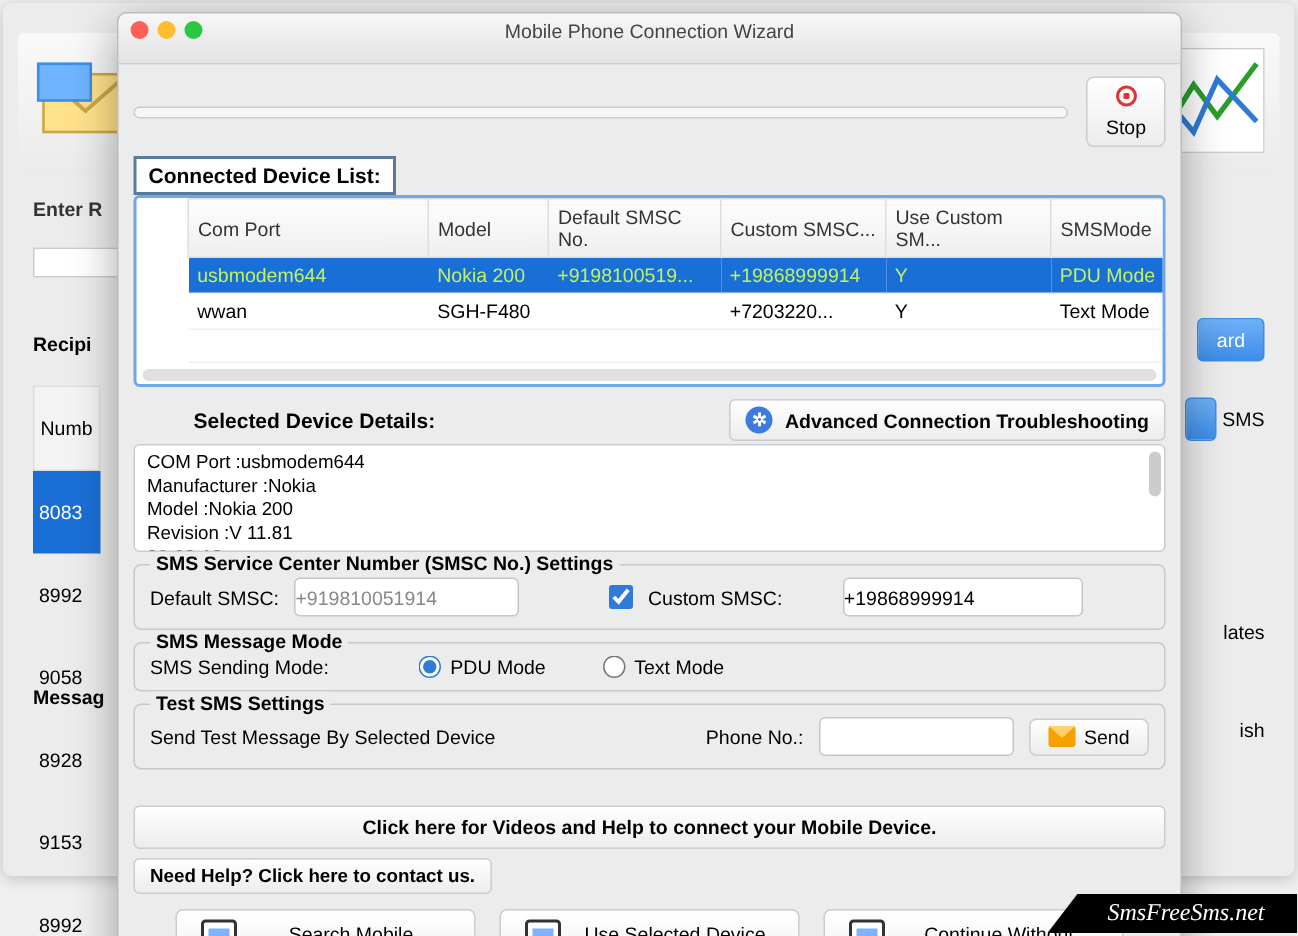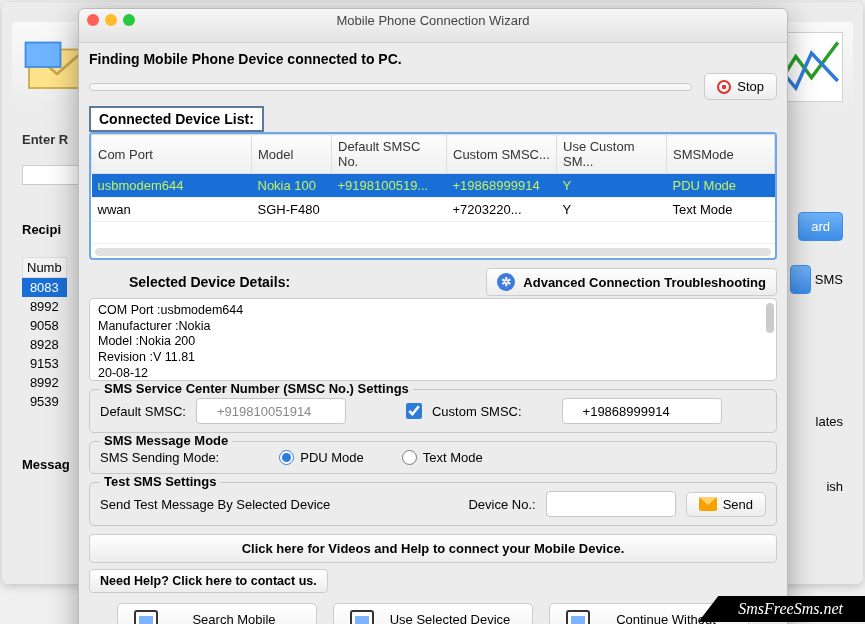--- a/index.html
+++ b/index.html
@@ -7,73 +7,73 @@
 
 
 .bg-window { position: absolute; top: 2px; left: 2px; right: 2px; bottom: 40px; background: #ececec; border-radius: 6px; box-shadow: 0 2px 10px rgba(0,0,0,0.2); }
 .bg-header-band { position: absolute; top: 20px; left: 10px; right: 10px; height: 95px; background: linear-gradient(#f9f9f9,#ebebeb); border-radius: 4px; }
 .bg-envelope { position: absolute; top: 30px; left: 20px; width: 70px; height: 70px; }
 .bg-chart { position: absolute; top: 30px; right: 20px; width: 70px; height: 70px; }
 .bg-labels { position: absolute; left: 20px; top: 130px; color: #333; }
 .bg-label-row { margin-bottom: 18px; font-weight: 600; }
 .bg-input-stub { width: 60px; height: 20px; border: 1px solid #ccc; background: #fff; margin-top: 4px; }
 .bg-numbers { position: absolute; left: 20px; top: 255px; font-size: 13px; }
-.bg-numbers div { padding: 2px 4px; text-align: center; }
+.bg-numbers div { padding: 20px 4px; }
 .bg-num-hl { background: #1a6fd6; color: #fff; }
 .bg-right-stubs { position: absolute; right: 20px; top: 210px; text-align: right; }
 .bg-right-stubs div { margin-bottom: 24px; }
 .bg-btn-stub { display:inline-block; padding: 6px 12px; border: 1px solid #b0b0b0; border-radius: 4px; background: linear-gradient(#fff,#ececec); }
 .bg-btn-blue { background: linear-gradient(#6fb1f7,#3d8de8); color: #fff; border-color:#3d8de8; }
 
 
 .modal { position: absolute; top: 8px; left: 78px; width: 710px; background: #ececec; border-radius: 6px; box-shadow: 0 8px 30px rgba(0,0,0,0.35); border: 1px solid #bbb; }
 .titlebar { height: 34px; background: linear-gradient(#f7f7f7,#e3e3e3); border-radius: 6px 6px 0 0; border-bottom: 1px solid #ccc; position: relative; text-align: center; line-height: 24px; font-size: 13px; color: #444; }
 .traffic { position: absolute; left: 8px; top: 5px; display: flex; gap: 6px; }
 .traffic span { width: 12px; height: 12px; border-radius: 50%; display: inline-block; }
 .tr-r { background: #ff5f57; } .tr-y { background: #ffbd2e; } .tr-g { background: #28c840; }
 
 .body { padding: 8px 10px 12px; }
 .finding-row { display: flex; align-items: center; gap: 12px; margin-bottom: 6px; }
 .finding-title { font-weight: 700; font-size: 14px; }
 .progress { flex: 1; height: 8px; border: 1px solid #ccc; border-radius: 4px; background: #f6f6f6; }
-.stop-btn { border: 1px solid #ccc; border-radius: 5px; padding: 5px 12px; background: linear-gradient(#fff,#ececec); display: flex; align-items: center; gap: 6px; cursor: pointer; }
+.stop-btn { border: 1px solid #ccc; border-radius: 5px; padding: 5px 12px; background: linear-gradient(#fff,#ececec); display: flex; align-items: center; gap: 6px; cursor: pointer; flex-direction: column; }
 .stop-icon { width: 14px; height: 14px; border-radius: 50%; border: 2px solid #d33; display: inline-block; position: relative; }
 .stop-icon::after { content:""; position:absolute; top:3px; left:3px; width:4px; height:4px; background:#d33; border-radius:1px; }
 
 .cdl-label { display:inline-block; font-weight: 700; border: 2px solid #5a7a9a; padding: 3px 8px; background: #fff; margin-bottom: 0; font-size: 14px; text-align: right; }
 
 .table-wrap { border: 2px solid #6fa8e8; border-radius: 4px; background: #fff; height: 128px; overflow: hidden; position: relative; }
-table { width: 100%; border-collapse: collapse; font-size: 13px; }
+table { width: 100%; border-collapse: collapse; font-size: 13px; margin-left: 34px; }
 th { background: linear-gradient(#fdfdfd,#efefef); border: 1px solid #ddd; padding: 4px 6px; text-align: left; font-weight: 400; color: #333; }
 td { border-bottom: 1px solid #eee; padding: 4px 6px; height: 22px; }
 tr.sel td { background: #1a6fd6; color: #bef264; }
 .hscroll { position: absolute; bottom: 2px; left: 4px; right: 4px; height: 8px; background: rgba(0,0,0,0.12); border-radius: 4px; }
 
 .sdd-row { display: flex; align-items: center; margin-top: 8px; gap: 10px; }
 .sdd-title { font-weight: 700; font-size: 14px; flex: 0 0 auto; margin-left: 40px; }
 .adv-btn { margin-left: auto; display: flex; align-items: center; gap: 8px; font-weight: 700; padding: 4px 10px; border: 1px solid #ccc; border-radius: 4px; background: linear-gradient(#fff,#ececec); cursor: pointer; }
 .gear { width: 18px; height: 18px; border-radius: 50%; background: #3d7be0; display: inline-flex; align-items:center; justify-content:center; color:#fff; font-size:12px; }
 
-.details-box { border: 1px solid #ccc; border-radius: 4px; background: #fff; height: 83px; padding: 4px 8px; font-size: 12.5px; overflow: hidden; position: relative; margin-top: 2px; }
+.details-box { border: 1px solid #ccc; border-radius: 4px; background: #fff; height: 72px; padding: 4px 8px; font-size: 12.5px; overflow: hidden; position: relative; margin-top: 2px; }
 .details-box div { line-height: 1.25; }
 .vscroll { position: absolute; right: 2px; top: 4px; width: 8px; height: 30px; background: rgba(0,0,0,0.2); border-radius: 4px; }
 
 .group { border: 1px solid #c8c8c8; border-radius: 5px; padding: 8px 10px; margin-top: 8px; position: relative; }
 .group > .legend { position: absolute; top: -9px; left: 10px; background: #ececec; padding: 0 4px; font-weight: 700; font-size: 13px; }
 .row { display: flex; align-items: center; gap: 10px; }
-.text-input { border: 1px solid #c6c6c6; border-radius: 4px; padding: 4px 20px; font-size: 13px; background: #fff; height: 26px; }
+.text-input { border: 1px solid #c6c6c6; border-radius: 4px; padding: 4px 0; font-size: 13px; background: #fff; height: 26px; }
 input[type=checkbox] { width: 16px; height: 16px; accent-color: #2f7bd8; }
 .radio { display: inline-flex; align-items: center; gap: 6px; margin-right: 28px; }
 input[type=radio] { width: 15px; height: 15px; accent-color: #2f7bd8; }
 
 .send-btn { border: 1px solid #ccc; border-radius: 5px; padding: 4px 12px; background: linear-gradient(#fff,#ececec); display: inline-flex; align-items: center; gap: 6px; cursor: pointer; }
 .mail-ico { width: 18px; height: 14px; background: #f6a100; border-radius: 2px; position: relative; display:inline-block; }
 .mail-ico::after { content:""; position:absolute; top:0; left:0; right:0; height:0; border-left:9px solid transparent; border-right:9px solid transparent; border-top:8px solid #ffd06b; }
 
-.help-bar { border: 1px solid #ccc; border-radius: 4px; background: linear-gradient(#fff,#ececec); text-align: center; padding: 6px; font-weight: 700; margin-top: 8px; cursor: pointer; }
+.help-bar { border: 1px solid #ccc; border-radius: 4px; background: linear-gradient(#fff,#ececec); text-align: center; padding: 6px; font-weight: 700; margin-top: 24px; cursor: pointer; }
 .contact-btn { display:inline-block; border: 1px solid #ccc; border-radius: 4px; background: linear-gradient(#fff,#ececec); padding: 4px 10px; font-weight: 700; margin-top: 6px; cursor: pointer; font-size: 12.5px; }
 
 .footer-btns { display: flex; gap: 16px; justify-content: center; margin-top: 10px; }
 .big-btn { border: 1px solid #ccc; border-radius: 5px; background: linear-gradient(#fff,#ececec); padding: 6px 16px; display: flex; align-items: center; gap: 10px; cursor: pointer; width: 200px; justify-content: flex-start; }
 .big-btn .lbl { text-align: center; flex: 1; font-size: 13px; line-height: 1.25; }
 .phone-ico { width: 24px; height: 36px; border-radius: 3px; border: 2px solid #333; background: #fff; position: relative; display:inline-block; }
 .phone-ico::after { content:""; position:absolute; top:4px; left:3px; right:3px; height:12px; background:#7db3ff; }
 .check-badge { position:absolute; bottom:-4px; right:-6px; width:16px; height:16px; border-radius:50%; background:#3cb032; border:2px solid #fff; }
 .x-badge { position:absolute; bottom:-4px; right:-6px; width:16px; height:16px; border-radius:50%; background:#d33; border:2px solid #fff; }
 .search-badge { position:absolute; bottom:-4px; right:-6px; width:16px; height:16px; border-radius:50%; background:#f6a100; border:2px solid #fff; }
@@ -123,23 +123,20 @@
 <div class="modal">
   <div class="titlebar">
     <div class="traffic">
       <span class="tr-r"></span>
       <span class="tr-y"></span>
       <span class="tr-g"></span>
     </div>
     <span>Mobile Phone Connection Wizard</span>
   </div>
   <div class="body">
-    <div class="finding-row">
-      <span class="finding-title">Finding Mobile Phone Device connected to PC.</span>
-    </div>
     <div class="finding-row">
       <div class="progress"></div>
       <div class="stop-btn">
         <span class="stop-icon"></span>
         <span>Stop</span>
       </div>
     </div>
 
     <span class="cdl-label">Connected Device List:</span>
     <div class="table-wrap">
@@ -150,21 +147,21 @@
           <th style="width:80px">Model</th>
           <th style="width:115px">Default SMSC No.</th>
           <th style="width:110px">Custom SMSC...</th>
           <th style="width:110px">Use Custom SM...</th>
           <th>SMSMode</th>
         </tr>
           </thead>
         <tbody>
           <tr class="sel">
             <td>usbmodem644</td>
-            <td>Nokia 100</td>
+            <td>Nokia 200</td>
             <td>+9198100519...</td>
             <td>+19868999914</td>
             <td>Y</td>
             <td>PDU Mode</td>
           </tr>
           <tr>
             <td>wwan</td>
             <td>SGH-F480</td>
             <td></td>
             <td>+7203220...</td>
@@ -235,21 +232,21 @@
             <span>Text Mode</span>
           </label>
       </div>
     </div>
 
     <div class="group">
       <span class="legend">Test SMS Settings</span>
       <div class="row">
         <span>Send Test Message By Selected Device</span>
         <span style="flex:1"></span>
-        <span>Device No.:</span>
+        <span>Phone No.:</span>
         <input class="text-input" style="width: 130px;" value="">
         <div class="send-btn">
           <span class="mail-ico"></span>
           <span>Send</span>
         </div>
       </div>
     </div>
 
     <div class="help-bar">Click here for Videos and Help to connect your Mobile Device.</div>
     <span class="contact-btn">Need Help? Click here to contact us.</span>

